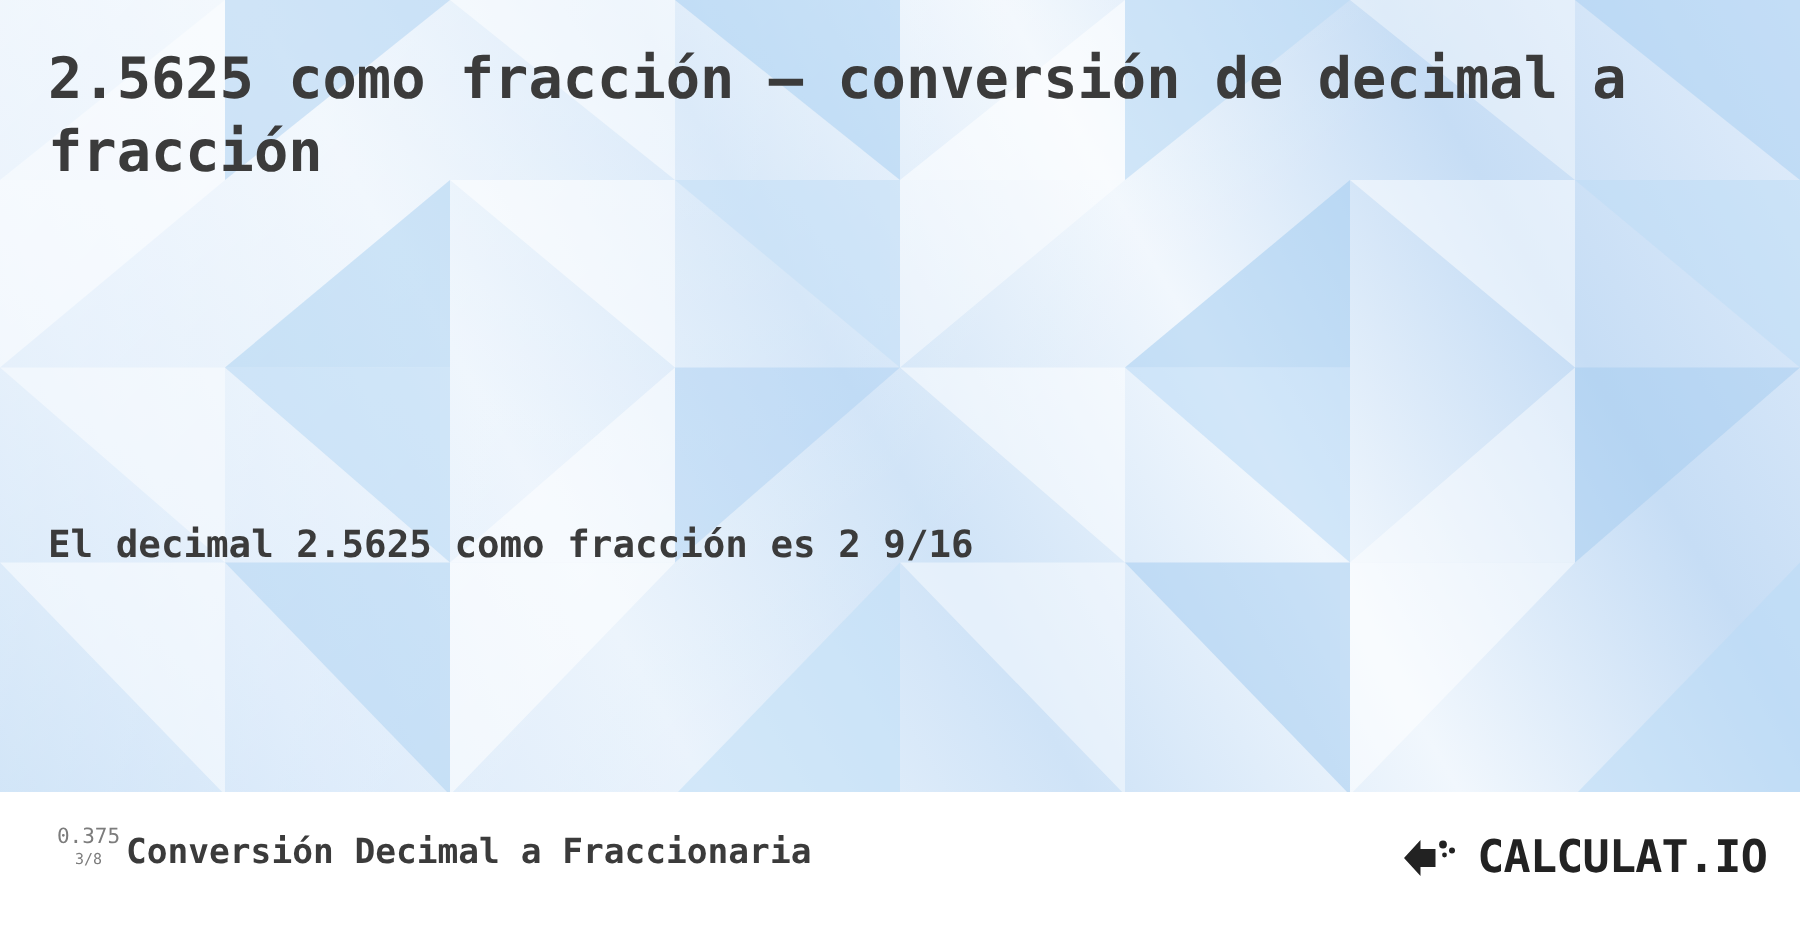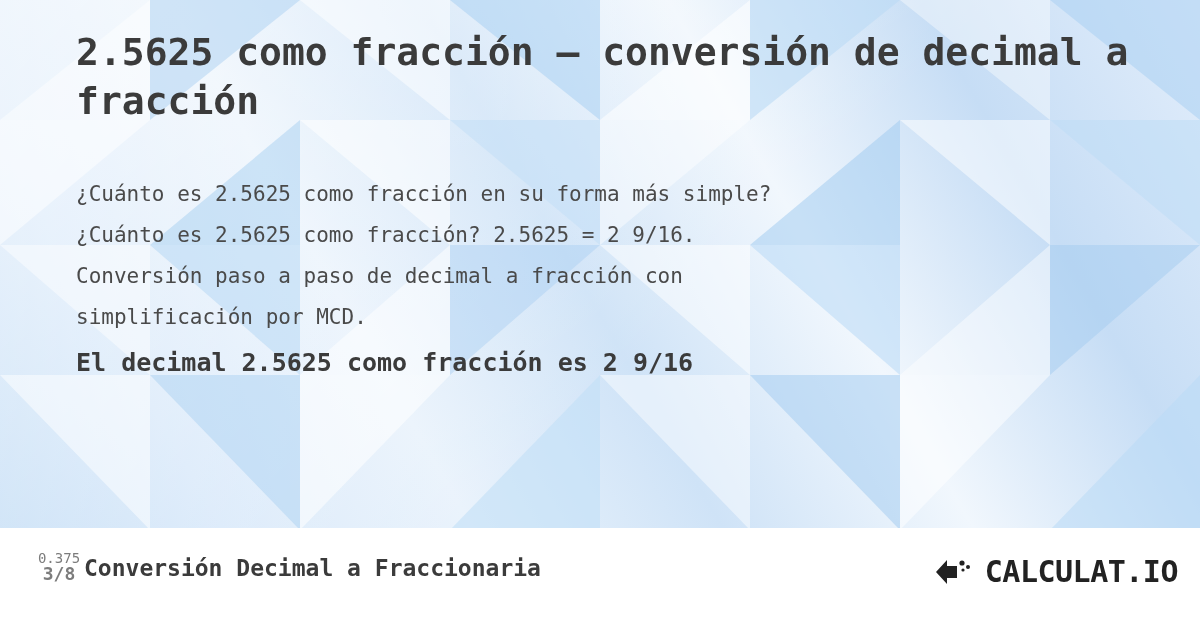--- a/index.html
+++ b/index.html
@@ -41,21 +41,20 @@
     bottom: 0;
     height: 102px;
     background: #ffffff;
   }
   .content {
     position: absolute;
     left: 0;
     top: 0;
     right: 0;
     bottom: 0;
-    margin-left: 44px;
   }
   h1.title {
     position: absolute;
     left: 32px;
     top: 28px;
     width: 1120px;
     margin: 0;
     font-size: 38px;
     line-height: 49px;
     font-weight: bold;
@@ -100,23 +99,22 @@
     width: 62px;
     text-align: center;
     color: #7c7c7c;
     line-height: 16px;
   }
   .frac-logo .num {
     font-size: 14px;
     display: block;
   }
   .frac-logo .den {
-    font-size: 18px;
+    font-size: 10px;
     display: block;
-    font-weight: bold;
   }
   .footer-title {
     position: absolute;
     left: 84px;
     top: 27px;
     font-size: 23px;
     font-weight: bold;
     color: #3b3b3b;
     white-space: pre;
   }
@@ -183,26 +181,20 @@
     <div class="bg-tri" style="left:750px;top:375px; border-width:0 150px 155px 0;  border-color:transparent rgba(160,202,239,0.5) transparent transparent;"></div>
     <div class="bg-tri" style="left:900px;top:375px; border-width:155px 150px 0 0;  border-color:rgba(255,255,255,0.5) transparent transparent transparent;"></div>
     <div class="bg-tri" style="left:1050px;top:375px;border-width:0 0 155px 150px; border-color:transparent transparent rgba(186,219,245,0.55) transparent;"></div>
   </div>
 
   <div class="footer-band"></div>
 
   <div class="content">
     <h1 class="title">2.5625 como fracción – conversión de decimal a fracción</h1>
 
-    <div class="lede">
-      <span class="line">¿Cuánto es 2.5625 como fracción en su forma más simple?</span>
-      <span class="line">¿Cuánto es 2.5625 como fracción? 2.5625 = 2 9/16.</span>
-      <span class="line">Conversión paso a paso de decimal a fracción con</span>
-      <span class="line">simplificación por MCD.</span>
-    </div>
 
     <div class="answer">El decimal 2.5625 como fracción es 2 9/16</div>
   </div>
 
   <div class="footer">
     <div class="frac-logo">
       <span class="num">0.375</span>
       <span class="den">3/8</span>
     </div>
 

